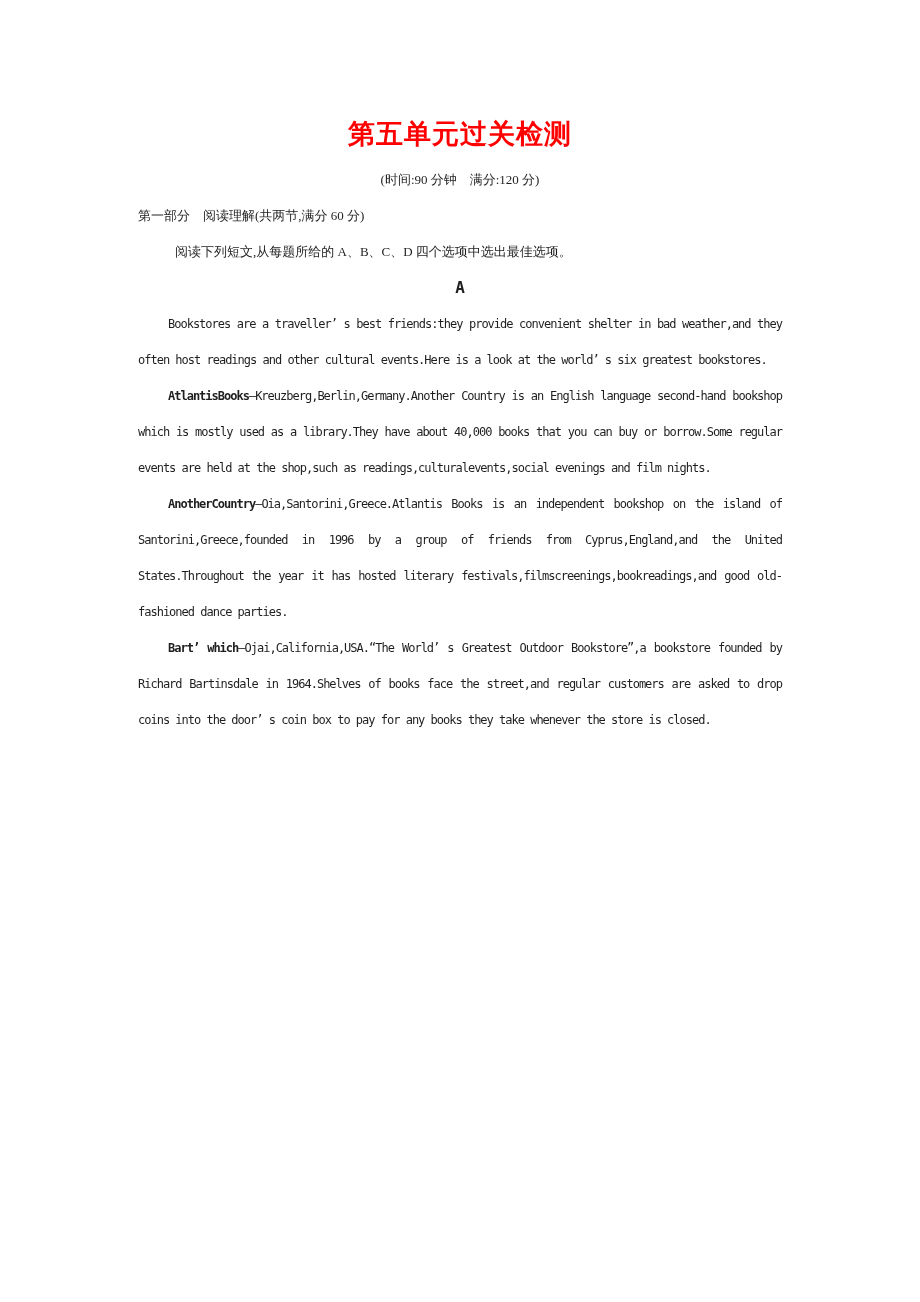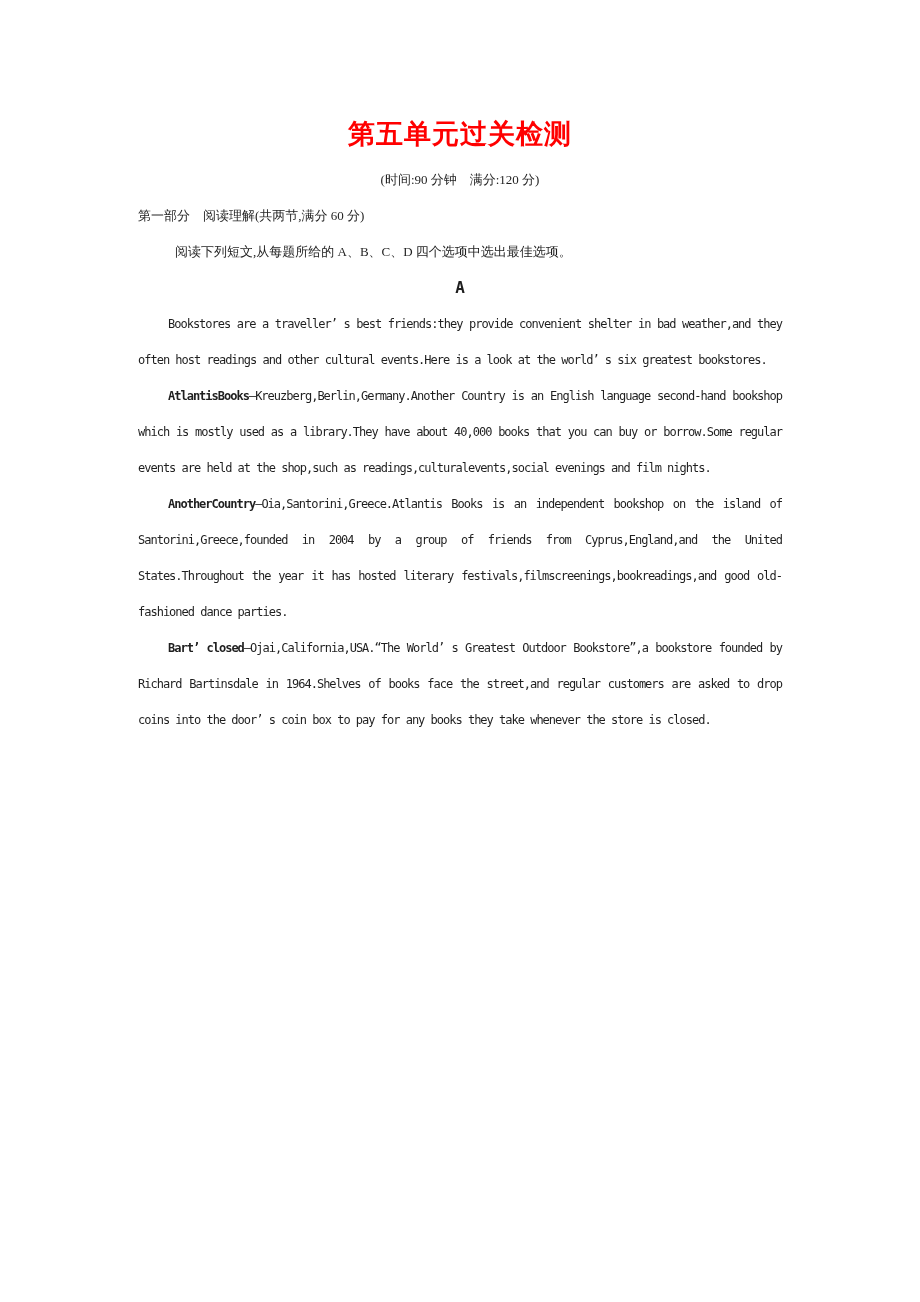--- a/index.html
+++ b/index.html
@@ -72,18 +72,18 @@
     <div class="hline">第一部分　阅读理解(共两节,满分 60 分)</div>
 
 
     <div class="hline indent-cn">阅读下列短文,从每题所给的 A、B、C、D 四个选项中选出最佳选项。</div>
 
     <div class="passage-label">A</div>
 
     <div class="paragraphs">
         <p><span>Bookstores are a traveller’ s best friends:they provide convenient shelter in bad weather,and they often host readings and other cultural events.Here is a look at the world’ s six greatest bookstores.</span></p>
         <p><b>AtlantisBooks</b><span>—Kreuzberg,Berlin,Germany.Another Country is an English language second-hand bookshop which is mostly used as a library.They have about 40,000 books that you can buy or borrow.Some regular events are held at the shop,such as readings,culturalevents,social evenings and film nights.</span></p>
-        <p><b>AnotherCountry</b><span>—Oia,Santorini,Greece.Atlantis Books is an independent bookshop on the island of Santorini,Greece,founded in 2004 by a group of friends from Cyprus,England,and the United States.Throughout the year it has hosted literary festivals,filmscreenings,bookreadings,and good old-fashioned dance parties.</span></p>
-        <p><b>Bart’ closed</b><span>—Ojai,California,USA.“The World’ s Greatest Outdoor Bookstore”,a bookstore founded by Richard Bartinsdale in 1964.Shelves of books face the street,and regular customers are asked to drop coins into the door’ s coin box to pay for any books they take whenever the store is closed.</span></p>
+        <p><b>AnotherCountry</b><span>—Oia,Santorini,Greece.Atlantis Books is an independent bookshop on the island of Santorini,Greece,founded in 1996 by a group of friends from Cyprus,England,and the United States.Throughout the year it has hosted literary festivals,filmscreenings,bookreadings,and good old-fashioned dance parties.</span></p>
+        <p><b>Bart’ which</b><span>—Ojai,California,USA.“The World’ s Greatest Outdoor Bookstore”,a bookstore founded by Richard Bartinsdale in 1964.Shelves of books face the street,and regular customers are asked to drop coins into the door’ s coin box to pay for any books they take whenever the store is closed.</span></p>
       </div>
 
   </div>
 </div>
 
 </body></html>

